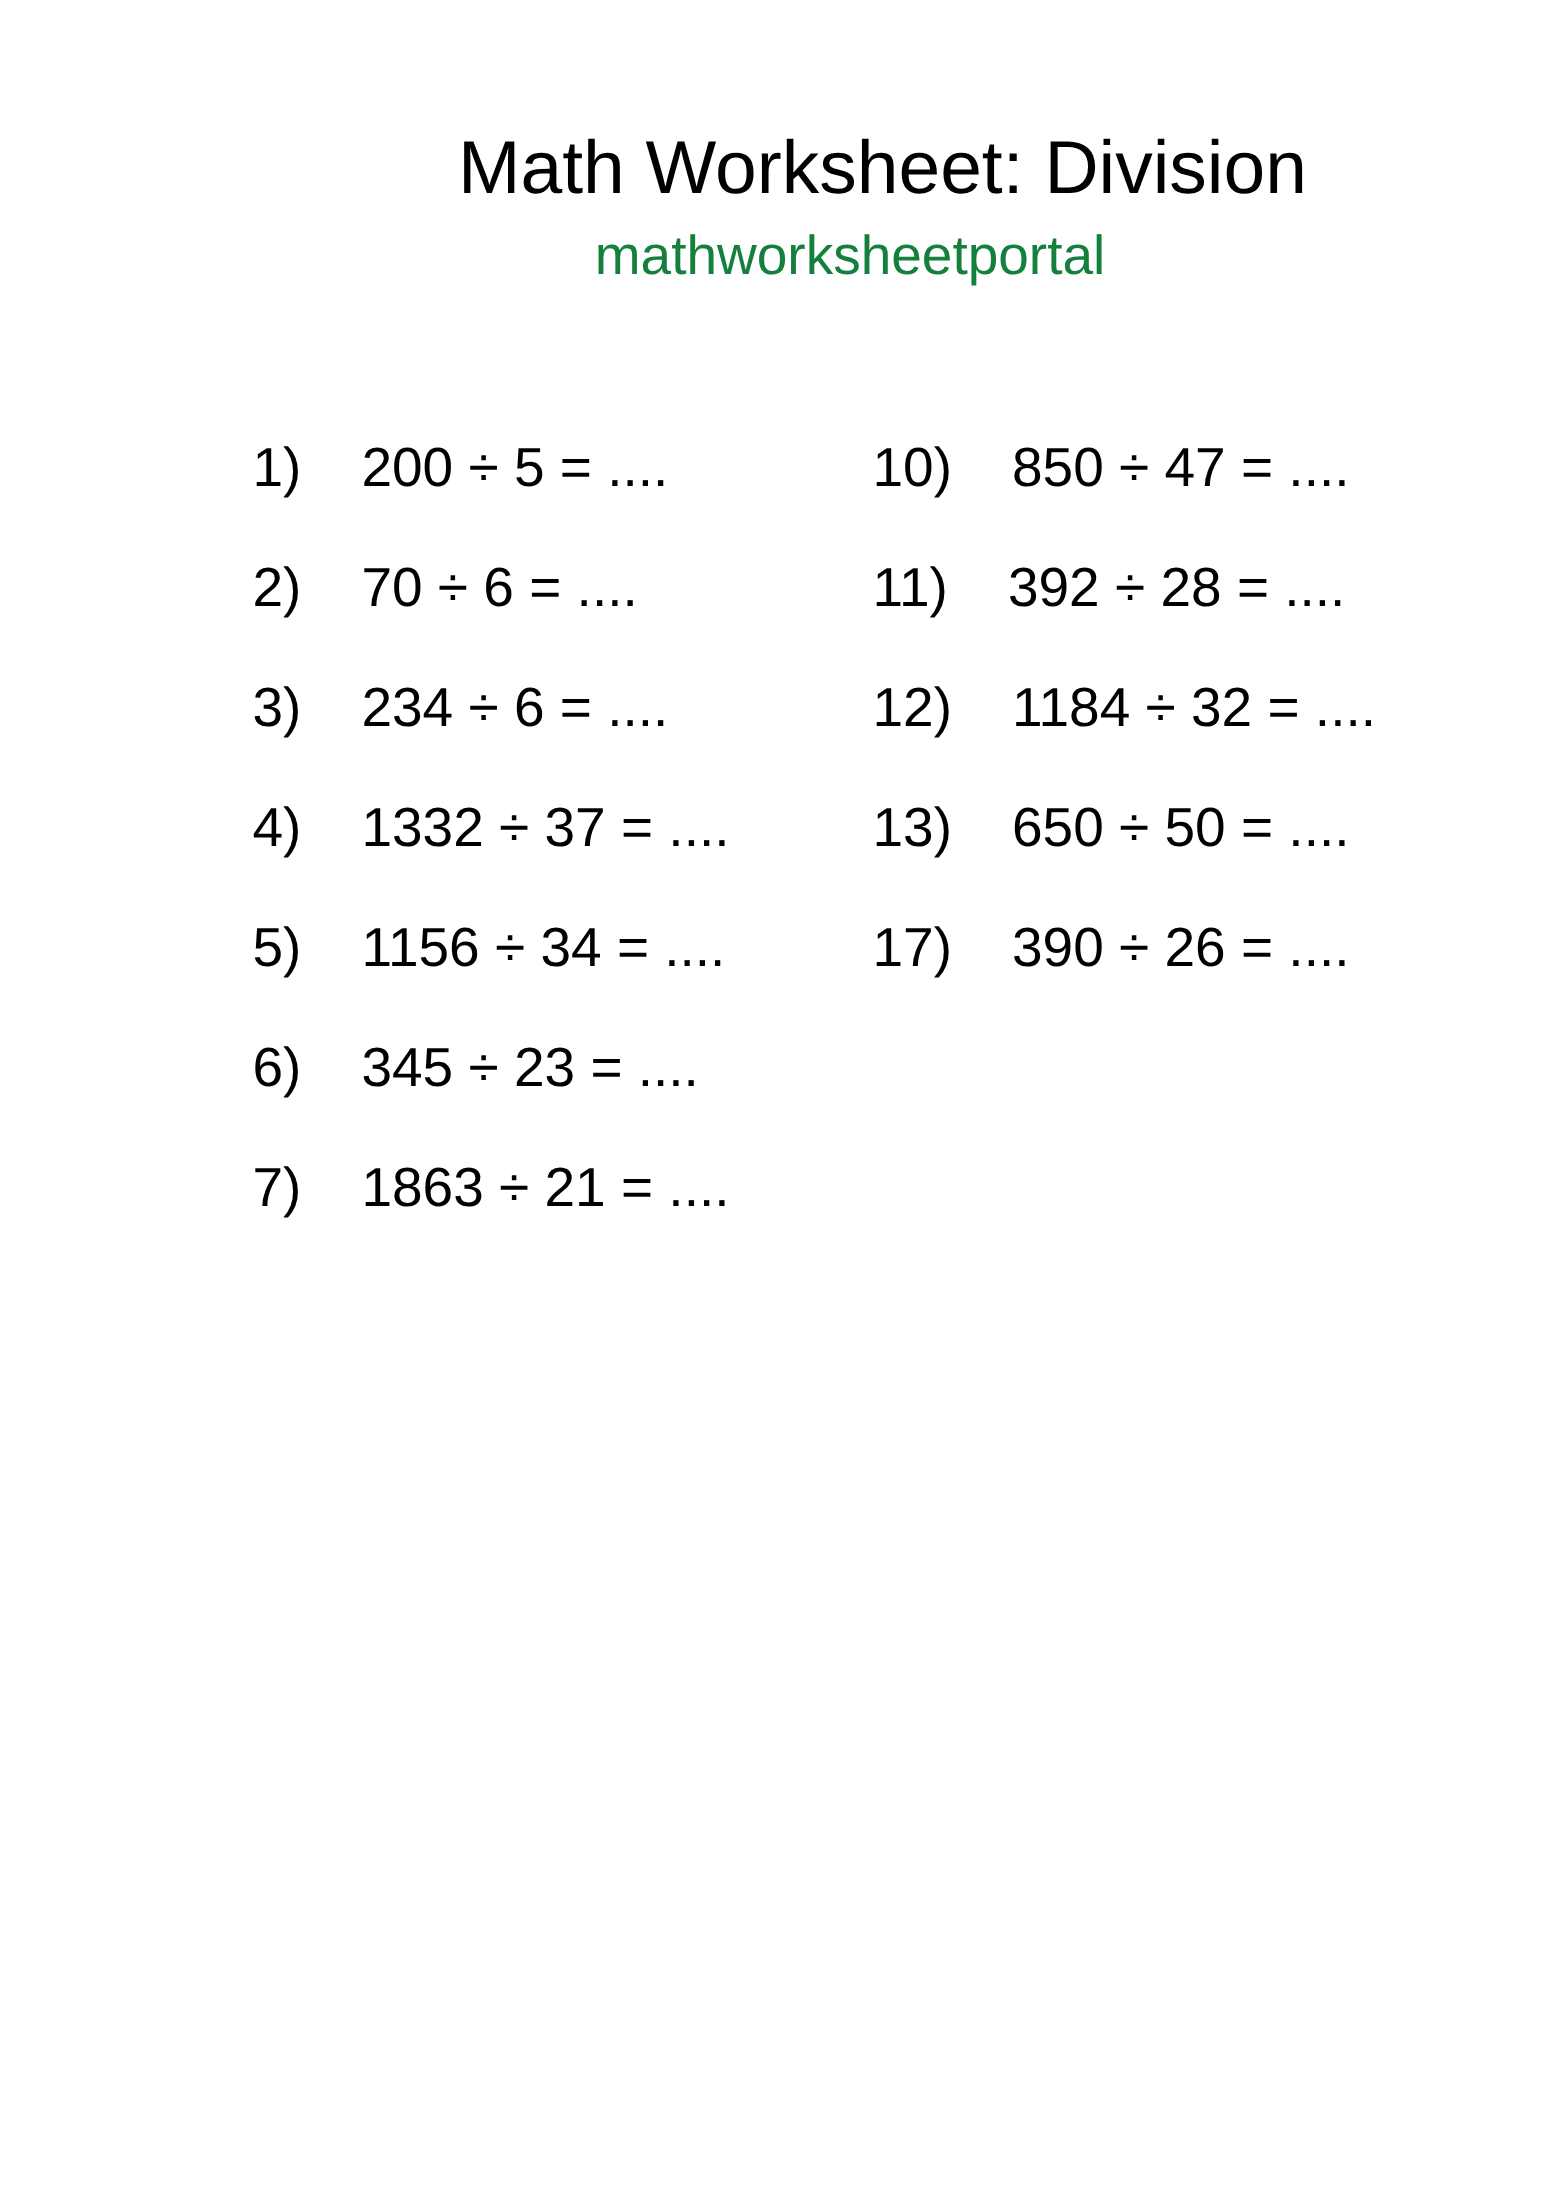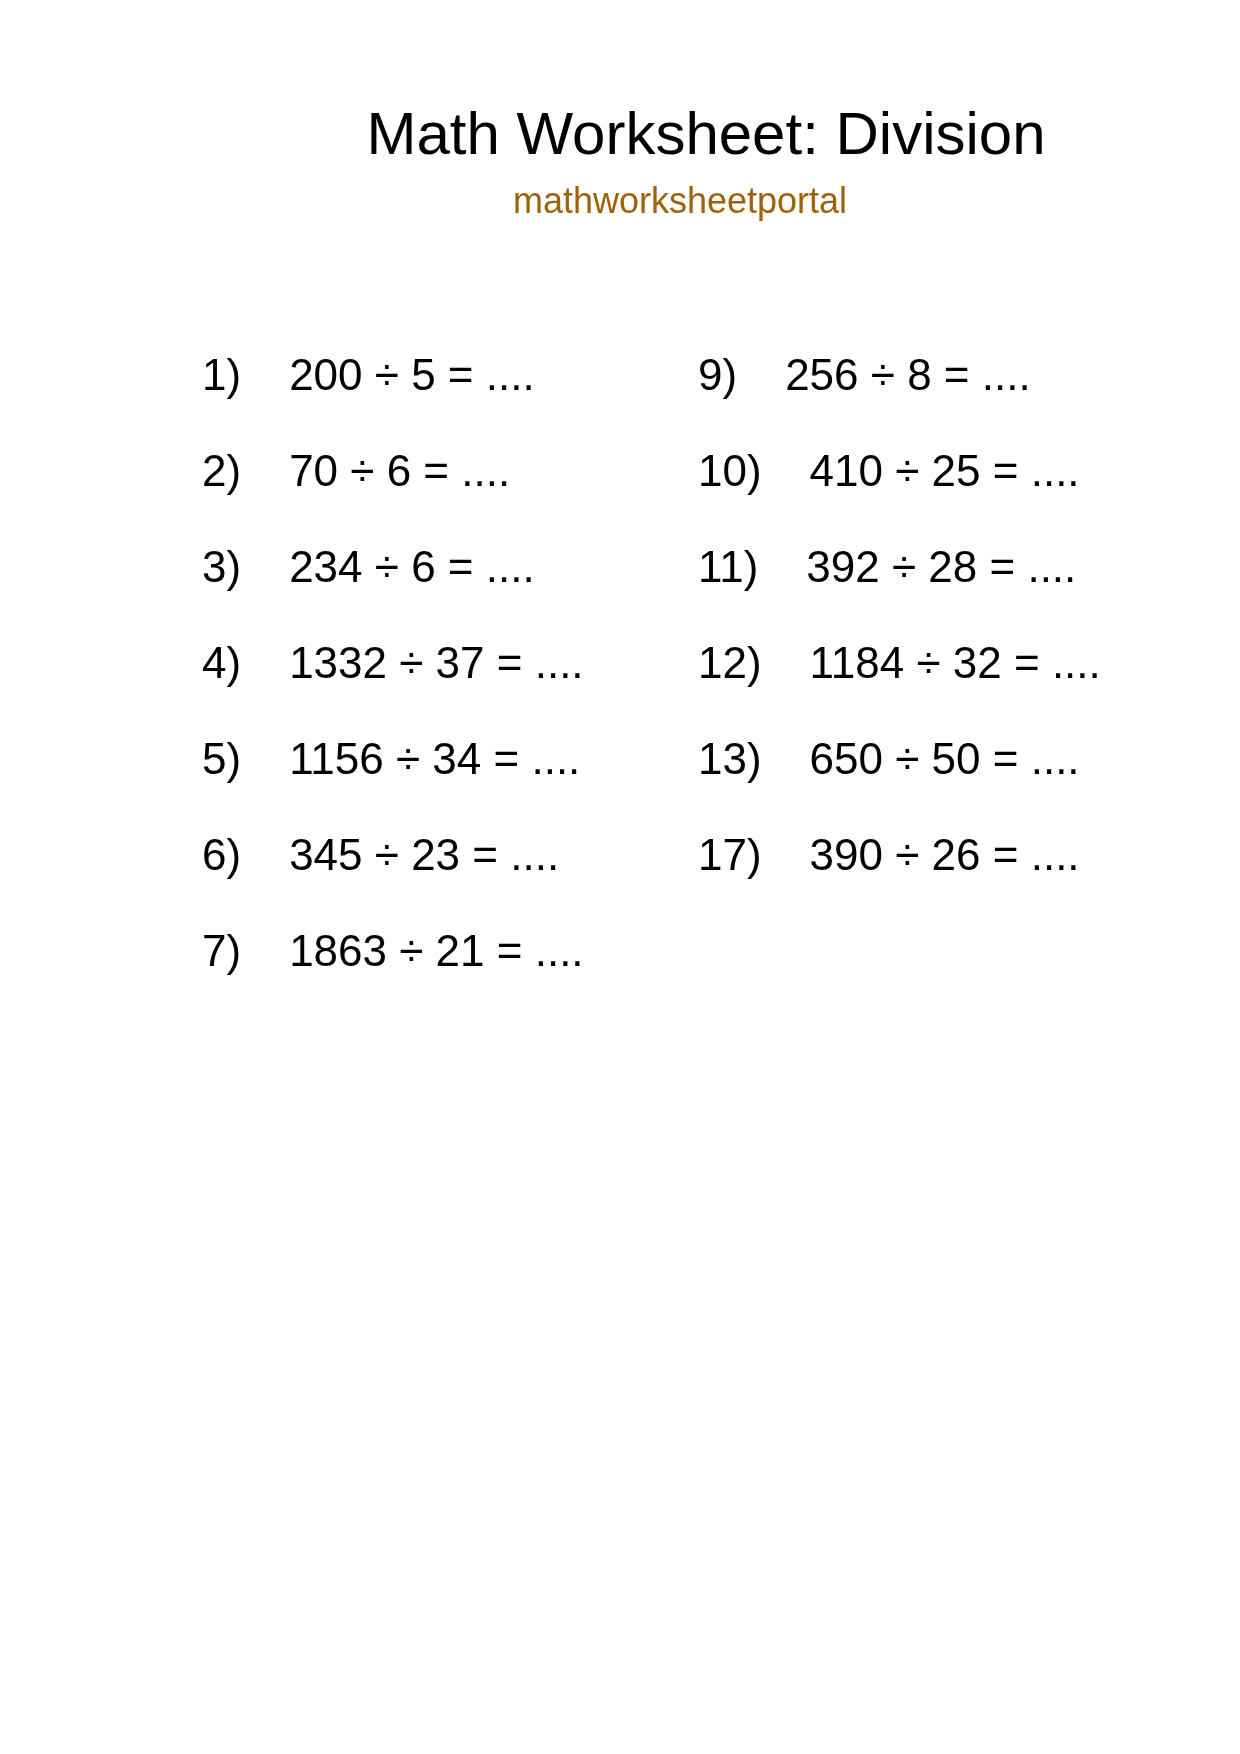--- a/index.html
+++ b/index.html
@@ -26,24 +26,24 @@
     font-weight: 400;
     line-height: 1;
     white-space: nowrap;
     color: #000000;
   }
   .subtitle {
     position: absolute;
     top: 183px;
     left: 680px;
     transform: translateX(-50%);
-    font-size: 36px;
+    font-size: 44px;
     line-height: 1;
     white-space: nowrap;
-    color: #a16207;
+    color: #15803d;
   }
   .col {
     position: absolute;
     top: 353px;
     font-size: 44px;
     line-height: 1;
   }
   .col-left  { left: 202px; }
   .col-right { left: 698px; }
   .row {
@@ -86,24 +86,21 @@
     <div class="row">
       <span class="num">6)</span><span class="expr">345 ÷ 23 = ....</span>
     </div>
     <div class="row">
       <span class="num">7)</span><span class="expr">1863 ÷ 21 = ....</span>
     </div>
   </section>
 
   <section class="col col-right">
     <div class="row">
-      <span class="num">9)</span><span class="expr">256 ÷ 8 = ....</span>
-    </div>
-    <div class="row">
-      <span class="num">10)</span><span class="expr">410 ÷ 25 = ....</span>
+      <span class="num">10)</span><span class="expr">850 ÷ 47 = ....</span>
     </div>
     <div class="row">
       <span class="num">11)</span><span class="expr">392 ÷ 28 = ....</span>
     </div>
     <div class="row">
       <span class="num">12)</span><span class="expr">1184 ÷ 32 = ....</span>
     </div>
     <div class="row">
       <span class="num">13)</span><span class="expr">650 ÷ 50 = ....</span>
     </div>

